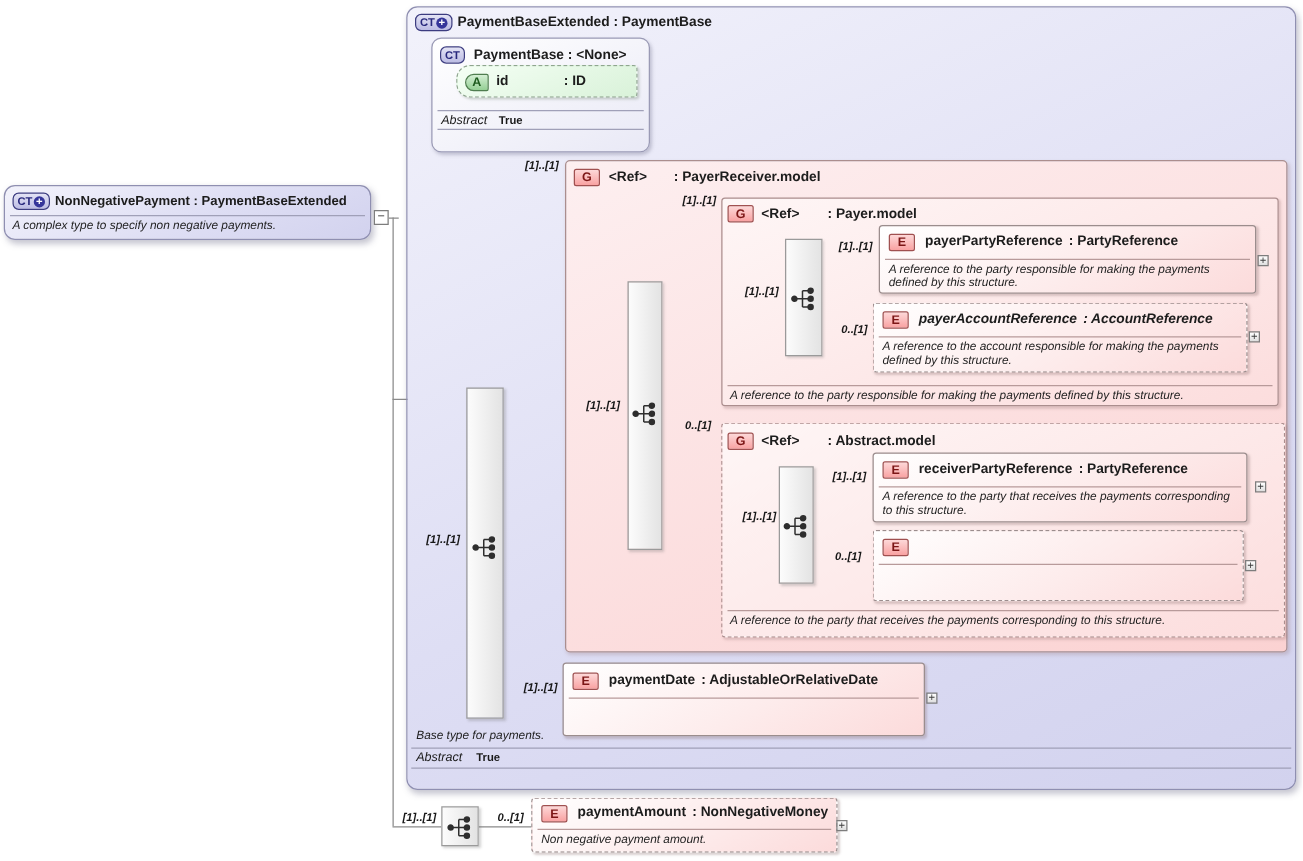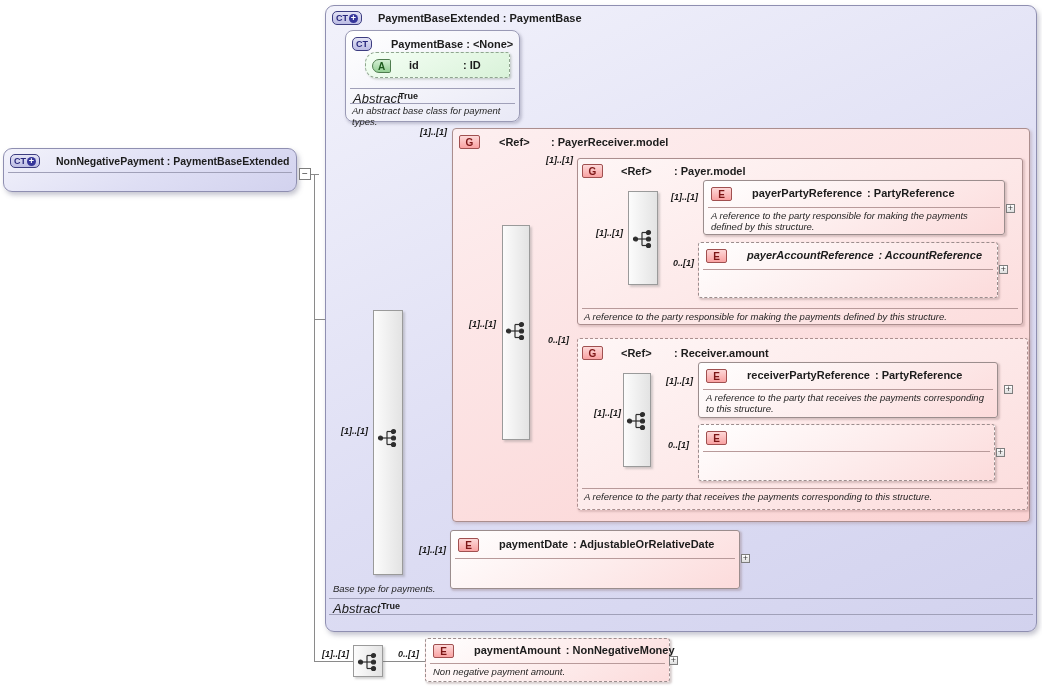--- a/index.html
+++ b/index.html
@@ -12,38 +12,38 @@
        border:1px solid #9a9ab5;border-radius:8px;box-shadow:1.5px 2px 3px rgba(90,90,120,.3);}
   .pinkgroup{background:linear-gradient(155deg,#fdeff0 0%,#fbd2d2 100%);
        border:1px solid #ab8e8e;border-radius:4px;box-shadow:1.5px 2px 3px rgba(140,100,100,.25);}
   .pinkinner{background:linear-gradient(155deg,#fef6f6 0%,#fcdddd 100%);
        border:1px solid #ab8e8e;border-radius:3px;box-shadow:1.5px 1.5px 2px rgba(140,100,100,.25);}
   .elem{background:linear-gradient(150deg,#ffffff 0%,#fdecec 55%,#fcdbdb 100%);
        border:1px solid #9b8d8d;border-radius:3px;box-shadow:1.5px 1.5px 2px rgba(130,100,100,.3);}
   .attr{background:linear-gradient(155deg,#f5fff5 0%,#d9f2d9 100%);
        border:1px dashed #8fa58f;border-radius:11px 3px 3px 11px;box-shadow:1.5px 1.5px 2px rgba(100,120,100,.3);}
   .dashedb{border-style:dashed;}
-  .title{position:absolute;font-weight:bold;font-size:11px;color:#1c1c1c;white-space:nowrap;margin-left:12px;}
+  .title{position:absolute;font-weight:bold;font-size:11px;color:#1c1c1c;white-space:nowrap;}
   .tname{font-weight:bold;}
   .ttype{font-weight:bold;margin-left:5px;}
   .desc{position:absolute;font-style:italic;font-size:9.5px;line-height:10.5px;color:#1f1f1f;}
   .card{position:absolute;font-style:italic;font-weight:bold;font-size:9px;color:#181818;white-space:nowrap;}
   .line{position:absolute;background:#8a8a8a;}
   .sep{position:absolute;height:1px;background:#a0a0b8;}
   .sep-pink{background:#b89a9a;}
   .badge{position:absolute;display:flex;align-items:center;justify-content:center;font-weight:bold;box-sizing:border-box;}
   .b-ct{height:14px;padding:0 3px;border:1px solid #3c3c80;border-radius:5px;
         background:linear-gradient(#e3e3f5,#bcbce4);color:#27277c;font-size:9px;gap:1px;}
   .plusdot{display:inline-block;width:9px;height:9px;border-radius:50%;background:#35359a;color:#ffffff;
         font-size:9px;line-height:9px;text-align:center;font-weight:bold;}
   .b-eg{height:14px;width:21px;border:1px solid #a05050;border-radius:2px;
         background:linear-gradient(#fdd8d8,#f9a2a2);color:#7c1616;font-size:10px;}
   .b-a{height:14px;width:19px;border:1px solid #4f7d4f;border-radius:8px 2px 2px 8px;
         background:linear-gradient(#d4efd4,#94cf94);color:#1d5a1d;font-size:10px;}
-  .abslbl{position:absolute;font-style:italic;font-size:13px;color:#1a1a1a;}
+  .abslbl{position:absolute;font-style:italic;font-size:10px;color:#1a1a1a;}
   .absval{position:absolute;font-weight:bold;font-size:9px;color:#1a1a1a;}
   .seqbox{position:absolute;border:1px solid #9a9a9a;box-sizing:border-box;
         background:linear-gradient(to right,#fcfcfc,#e3e3e3);box-shadow:1.5px 1.5px 2px rgba(110,110,110,.3);}
   .seqglyph{position:absolute;}
   .expander{position:absolute;width:9px;height:9px;border:1px solid #7d7d7d;box-sizing:border-box;
         background:linear-gradient(#ffffff,#dedede);color:#3c3c3c;font-size:9px;line-height:7px;text-align:center;}
   .toggle{position:absolute;width:12px;height:12px;border:1px solid #7d7d7d;box-sizing:border-box;
         background:#ffffff;color:#3c3c3c;font-size:10px;line-height:10px;text-align:center;}
 </style>
 </head>
@@ -84,21 +84,20 @@
 
   <div class="box whitebase" style="left:345px;top:30px;width:175px;height:92px;">
     <span class="badge b-ct" style="left:6px;top:6px;">
       <span>CT</span>
     </span>
     <span class="title" style="left:33px;top:7px;">PaymentBase : &lt;None&gt;</span>
     <div class="sep" style="left:4px;right:4px;top:57px;"></div>
     <span class="abslbl" style="left:7px;top:60px;">Abstract</span>
     <span class="absval" style="left:53px;top:60px;">True</span>
     <div class="sep" style="left:4px;right:4px;top:72px;"></div>
-    <span class="desc" style="left:6px;top:75px;right:3px;">An abstract base class for payment types.</span>
   </div>
 
   <div class="box attr" style="left:365px;top:52px;width:145px;height:26px;">
     <span class="badge b-a" style="left:6px;top:6px;">A</span>
     <span class="title" style="left:31px;top:6px;">id</span>
     <span class="title" style="left:85px;top:6px;">: ID</span>
   </div>
 
   <div class="box pinkgroup" style="left:452px;top:128px;width:578px;height:394px;">
     <span class="badge b-eg" style="left:6px;top:6px;">G</span>
@@ -110,21 +109,21 @@
     <span class="badge b-eg" style="left:4px;top:5px;">G</span>
     <span class="title" style="left:31px;top:6px;">&lt;Ref&gt;</span>
     <span class="title" style="left:84px;top:6px;">: Payer.model</span>
     <div class="sep sep-pink" style="left:4px;right:4px;top:149px;"></div>
     <span class="desc" style="left:6px;top:153px;right:4px;">A reference to the party responsible for making the payments defined by this structure.</span>
   </div>
 
   <div class="box pinkinner dashedb" style="left:577px;top:338px;width:451px;height:172px;">
     <span class="badge b-eg" style="left:4px;top:7px;">G</span>
     <span class="title" style="left:31px;top:8px;">&lt;Ref&gt;</span>
-    <span class="title" style="left:84px;top:8px;">: Receiver.amount</span>
+    <span class="title" style="left:84px;top:8px;">: Abstract.model</span>
     <div class="sep sep-pink" style="left:4px;right:4px;top:149px;"></div>
     <span class="desc" style="left:6px;top:153px;right:4px;">A reference to the party that receives the payments corresponding to this structure.</span>
   </div>
 
   <div class="seqbox" style="left:373px;top:310px;width:30px;height:265px;">
     <span class="seqglyph" style="left:3px;top:117px;">
       <svg width="22" height="20" viewBox="0 0 22 20">
           <g stroke="#2e2e2e" stroke-width="1.2" fill="#2e2e2e">
             <circle cx="3.5" cy="10" r="2"></circle>
             <line x1="5" y1="10" x2="10" y2="10"></line>
@@ -213,20 +212,21 @@
     <span class="title" style="left:36px;top:6px;"><span class="tname">payerPartyReference</span><span class="ttype">: PartyReference</span></span>
     <div class="sep sep-pink" style="left:4px;right:4px;top:26px;"></div>
     <span class="desc" style="left:7px;top:30px;right:5px;">A reference to the party responsible for making the payments defined by this structure.</span>
   </div>
   <div class="expander" style="left:1006px;top:204px;">+</div>
 
   <div class="box elem dashedb" style="left:698px;top:242px;width:300px;height:56px;">
     <span class="badge b-eg" style="left:7px;top:6px;">E</span>
     <span class="title" style="left:36px;top:6px;font-style:italic;"><span class="tname">payerAccountReference</span><span class="ttype">: AccountReference</span></span>
     <div class="sep sep-pink" style="left:4px;right:4px;top:26px;"></div>
+    <span class="desc" style="left:7px;top:30px;right:5px;">A reference to the account responsible for making the payments defined by this structure.</span>
   </div>
   <div class="expander" style="left:999px;top:265px;">+</div>
 
   <div class="box elem" style="left:698px;top:362px;width:300px;height:56px;">
     <span class="badge b-eg" style="left:7px;top:6px;">E</span>
     <span class="title" style="left:36px;top:6px;"><span class="tname">receiverPartyReference</span><span class="ttype">: PartyReference</span></span>
     <div class="sep sep-pink" style="left:4px;right:4px;top:26px;"></div>
     <span class="desc" style="left:7px;top:30px;right:5px;">A reference to the party that receives the payments corresponding to this structure.</span>
   </div>
   <div class="expander" style="left:1004px;top:385px;">+</div>
@@ -252,20 +252,21 @@
   </div>
   <div class="expander" style="left:669px;top:656px;">+</div>
 
   <div class="box lav" style="left:3px;top:148px;width:294px;height:44px;">
     <span class="badge b-ct" style="left:6px;top:5px;">
       <span>CT</span>
         <span class="plusdot">+</span>
     </span>
     <span class="title" style="left:40px;top:6px;font-size:10.5px;">NonNegativePayment : PaymentBaseExtended</span>
     <div class="sep" style="left:4px;right:4px;top:23px;"></div>
+    <span class="desc" style="left:6px;top:27px;right:4px;">A complex type to specify non negative payments.</span>
   </div>
   <div class="toggle" style="left:299px;top:168px;">−</div>
 
   <div class="card" style="left:341px;top:426px;">[1]..[1]</div>
   <div class="card" style="left:420px;top:127px;">[1]..[1]</div>
   <div class="card" style="left:469px;top:319px;">[1]..[1]</div>
   <div class="card" style="left:546px;top:155px;">[1]..[1]</div>
   <div class="card" style="left:596px;top:228px;">[1]..[1]</div>
   <div class="card" style="left:671px;top:192px;">[1]..[1]</div>
   <div class="card" style="left:673px;top:258px;">0..[1]</div>

